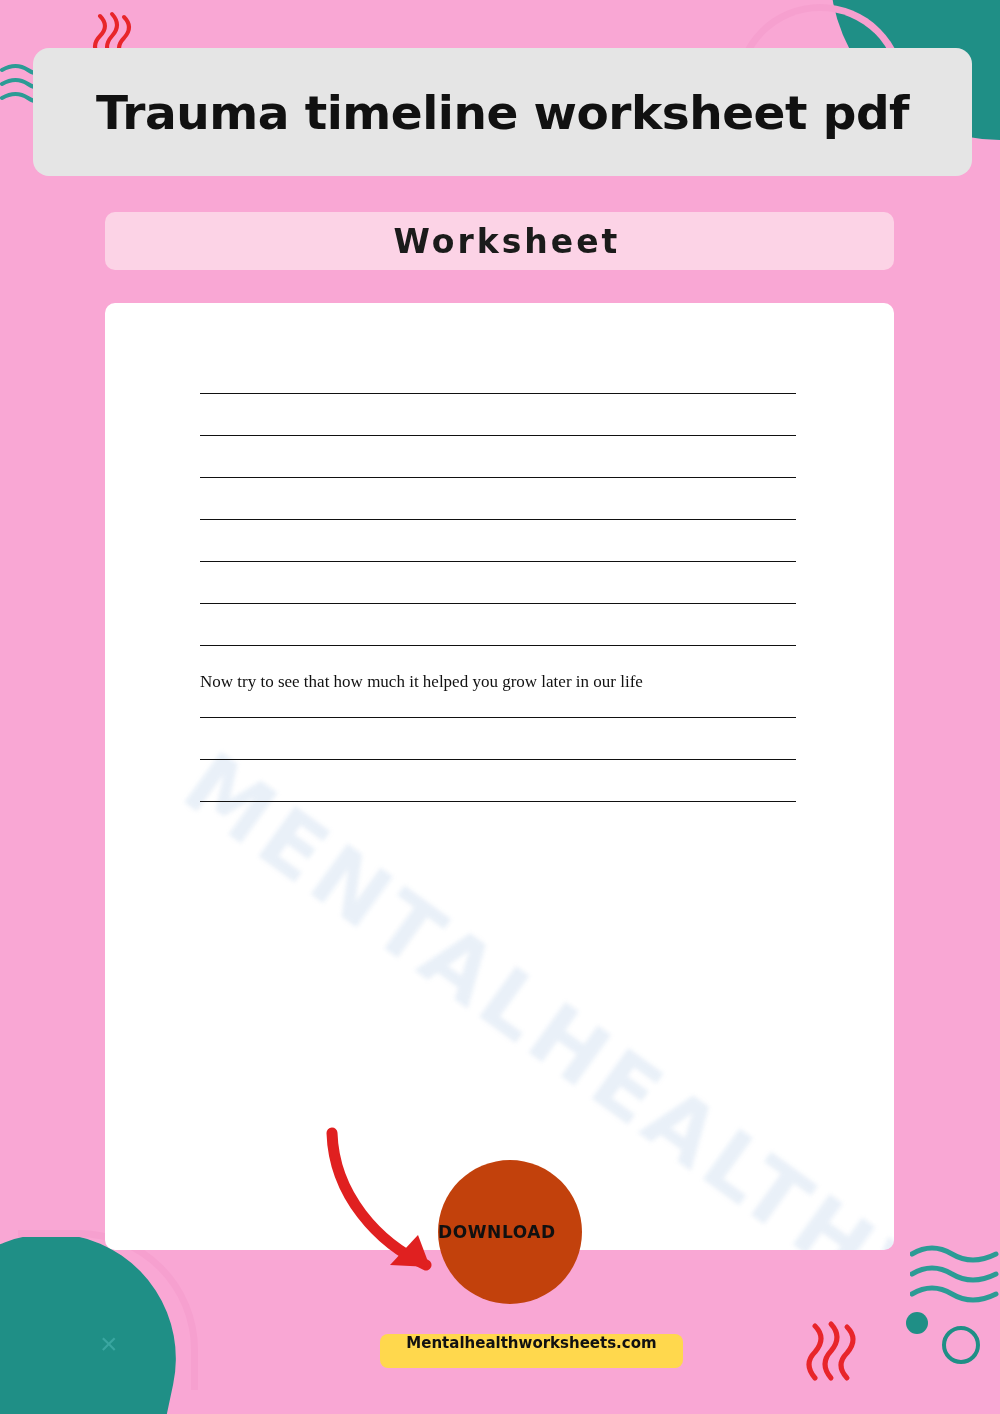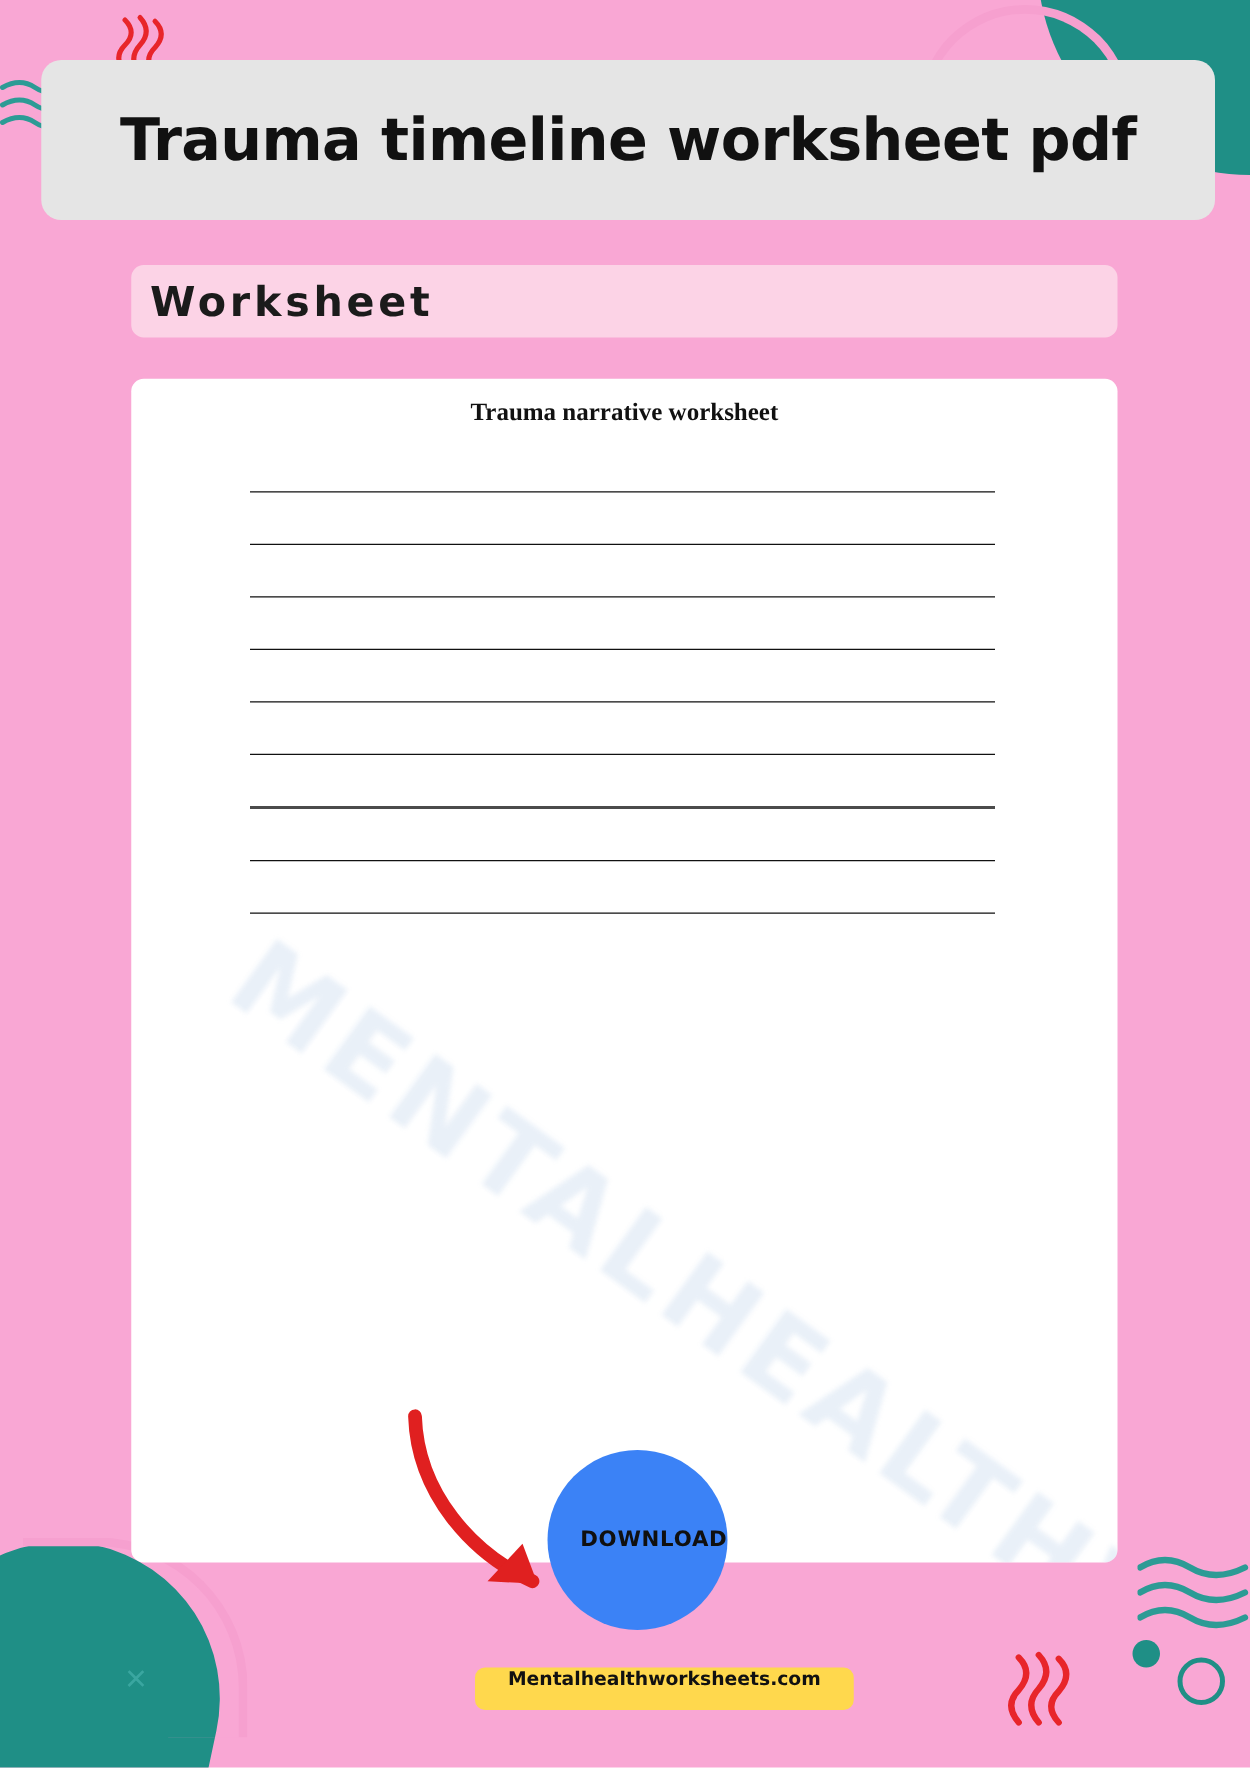--- a/index.html
+++ b/index.html
@@ -96,21 +96,21 @@
 
   
   .subtitle-bar {
     position: absolute;
     left: 105px; top: 212px;
     width: 789px; height: 58px;
     background: #fcd3e6;
     border-radius: 10px;
     display: flex;
     align-items: center;
-    justify-content: flex-start;
+    justify-content: center;
     padding-left: 15px;
   }
   .subtitle-bar h2 {
     margin: 0;
     font-size: 33px;
     font-weight: bold;
     color: #1b1b1b;
     letter-spacing: 3px;
     font-family: "DejaVu Sans", sans-serif;
   }
@@ -178,24 +178,24 @@
     white-space: nowrap;
     filter: blur(2px);
   }
 
   
   .download-btn {
     position: absolute;
     left: 438px; top: 1160px;
     width: 144px; height: 144px;
     border-radius: 50%;
-    background: #3b82f6;
+    background: #c2410c;
     display: flex;
     align-items: center;
-    justify-content: flex-end;
+    justify-content: flex-start;
     border: none;
     cursor: pointer;
     z-index: 5;
   }
   .download-btn span {
     font-size: 17px;
     font-weight: bold;
     color: #101010;
     letter-spacing: 0.6px;
     font-family: "DejaVu Sans", sans-serif;
@@ -267,32 +267,32 @@
 <div class="subtitle-bar">
   <h2>Worksheet</h2>
 </div>
 
 <div class="sheet">
 
   <div class="watermark">
     <span>MENTALHEALTHWORKSHEETS</span>
   </div>
 
-  <div class="sheet-title">Trauma narrative worksheet</div>
 
   <div class="sheet-body">
 
     <div class="rule"></div>
     <div class="rule"></div>
     <div class="rule"></div>
     <div class="rule"></div>
     <div class="rule"></div>
     <div class="rule"></div>
     <div class="rule last"></div>
 
+    <p class="sheet-para second">Now try to see that how much it helped you grow later in our life</p>
 
     <div class="rule"></div>
     <div class="rule"></div>
     <div class="rule last"></div>
   </div>
 </div>
 
 <svg class="arrow" width="140" height="180">
   <path d="M14 8 C 16 70, 60 118, 108 140" stroke="#e02020" stroke-width="11" fill="none" stroke-linecap="round"></path>
   <path d="M112 142 L 72 140 L 100 110 Z" fill="#e02020"></path>

